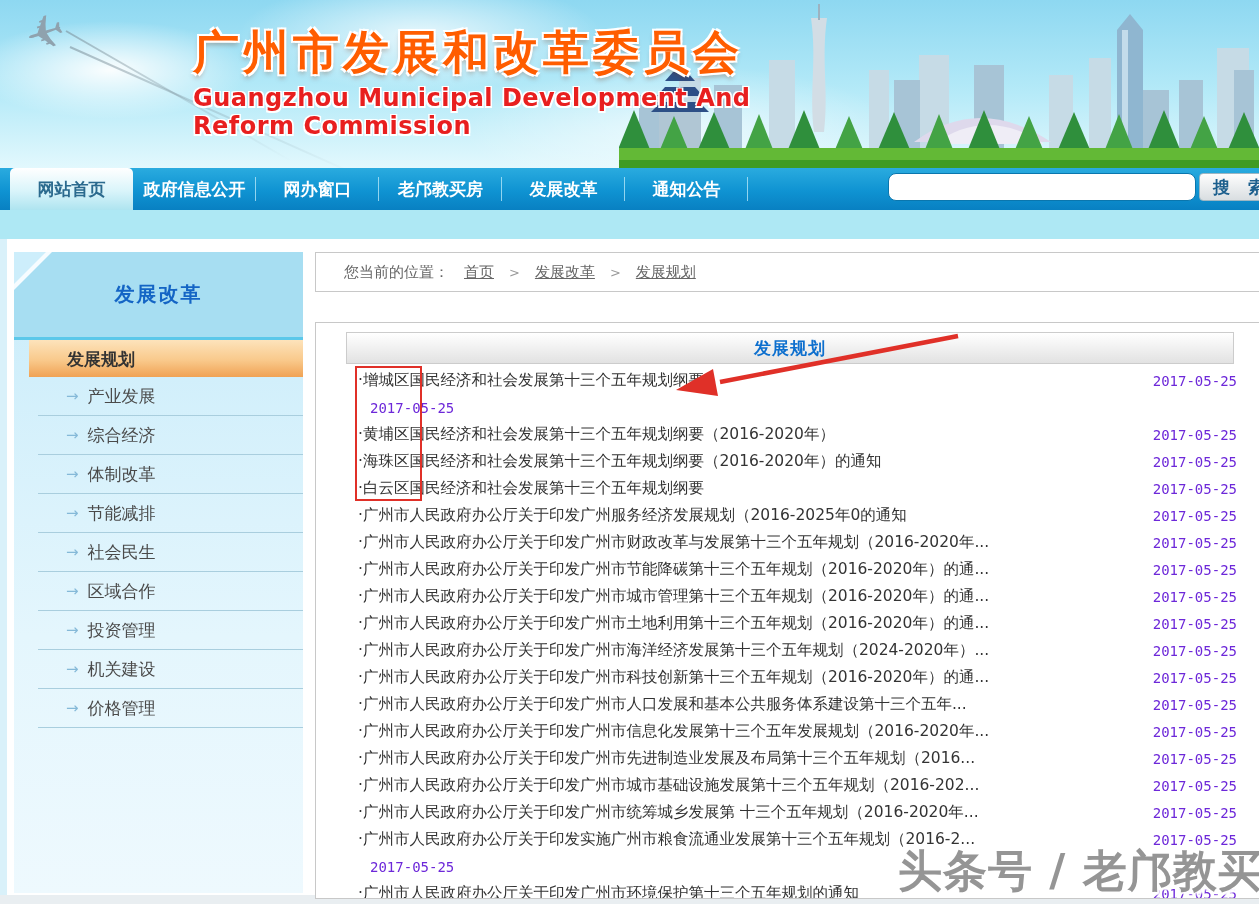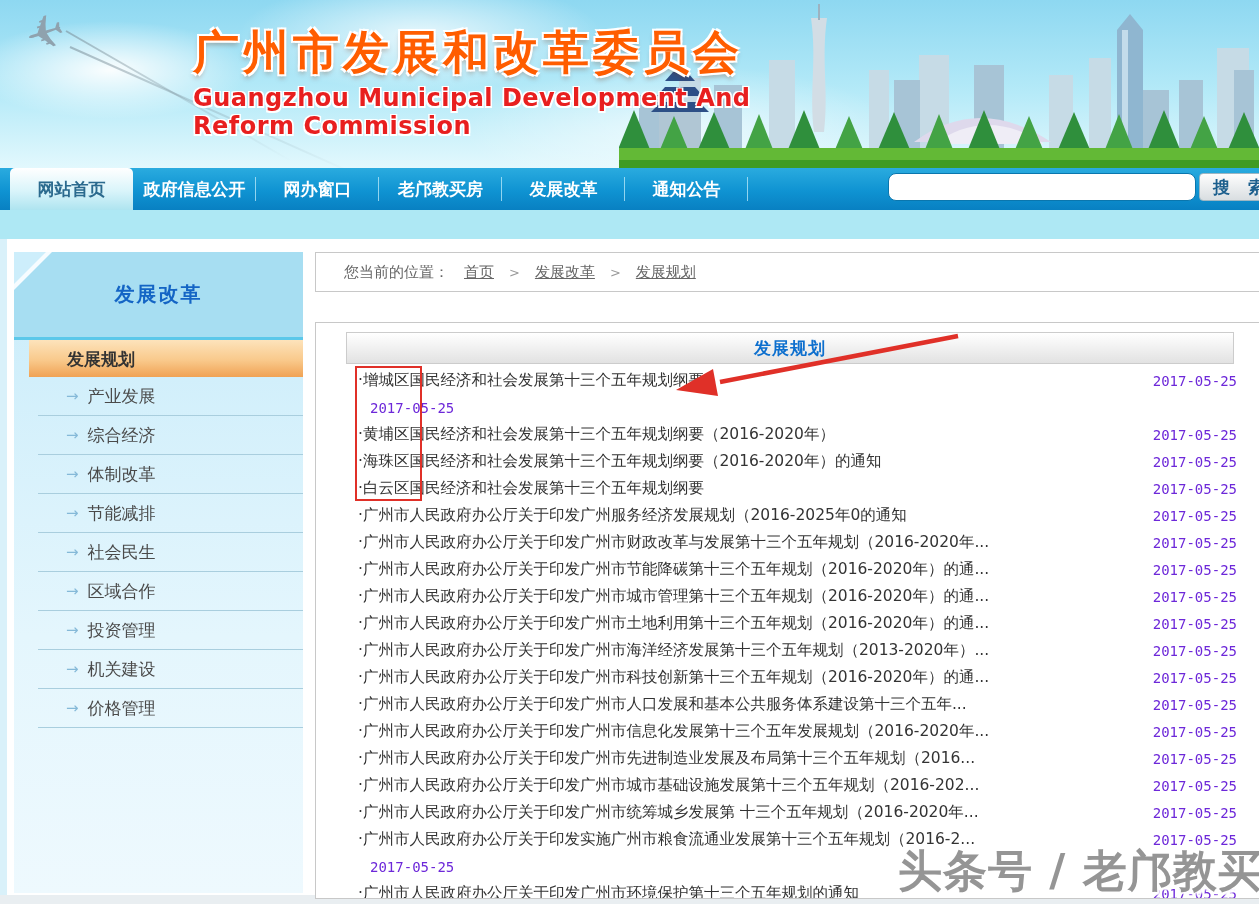--- a/index.html
+++ b/index.html
@@ -288,21 +288,21 @@
       </div>
         <div class="news-row">
         <span class="news-title">·广州市人民政府办公厅关于印发广州市城市管理第十三个五年规划（2016-2020年）的通...</span>
         <span class="news-date">2017-05-25</span>
       </div>
         <div class="news-row">
         <span class="news-title">·广州市人民政府办公厅关于印发广州市土地利用第十三个五年规划（2016-2020年）的通...</span>
         <span class="news-date">2017-05-25</span>
       </div>
         <div class="news-row">
-        <span class="news-title">·广州市人民政府办公厅关于印发广州市海洋经济发展第十三个五年规划（2013-2020年）...</span>
+        <span class="news-title">·广州市人民政府办公厅关于印发广州市海洋经济发展第十三个五年规划（2024-2020年）...</span>
         <span class="news-date">2017-05-25</span>
       </div>
         <div class="news-row">
         <span class="news-title">·广州市人民政府办公厅关于印发广州市科技创新第十三个五年规划（2016-2020年）的通...</span>
         <span class="news-date">2017-05-25</span>
       </div>
         <div class="news-row">
         <span class="news-title">·广州市人民政府办公厅关于印发广州市人口发展和基本公共服务体系建设第十三个五年...</span>
         <span class="news-date">2017-05-25</span>
       </div>

